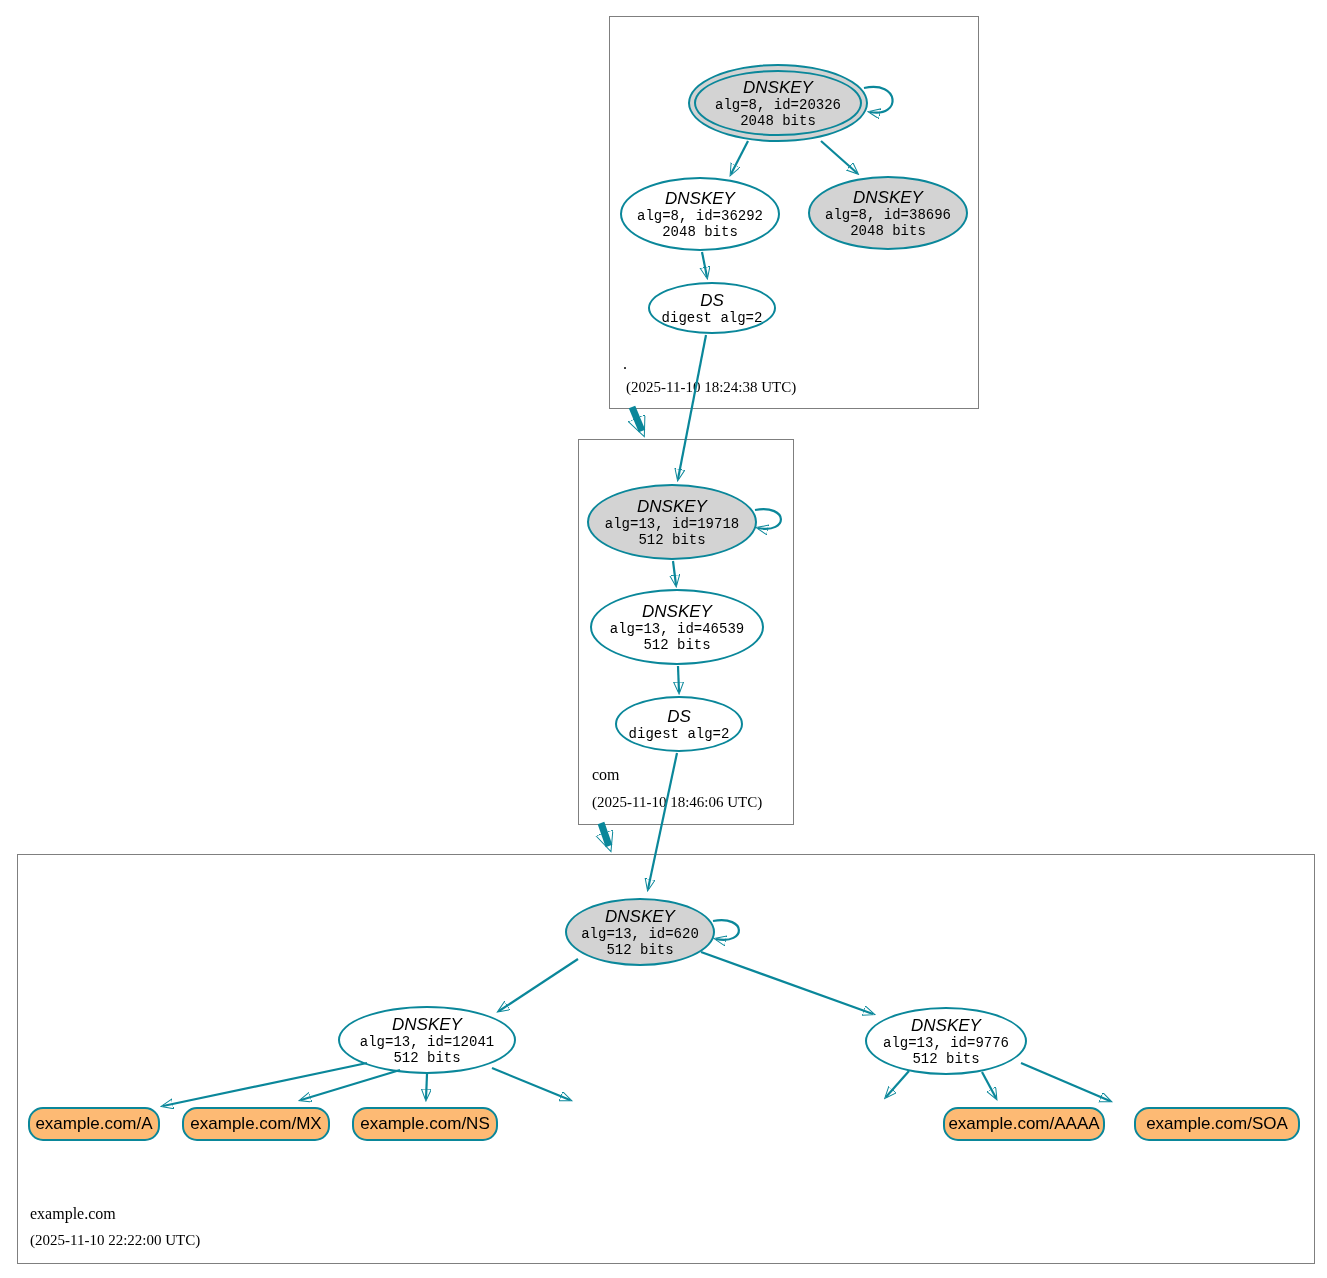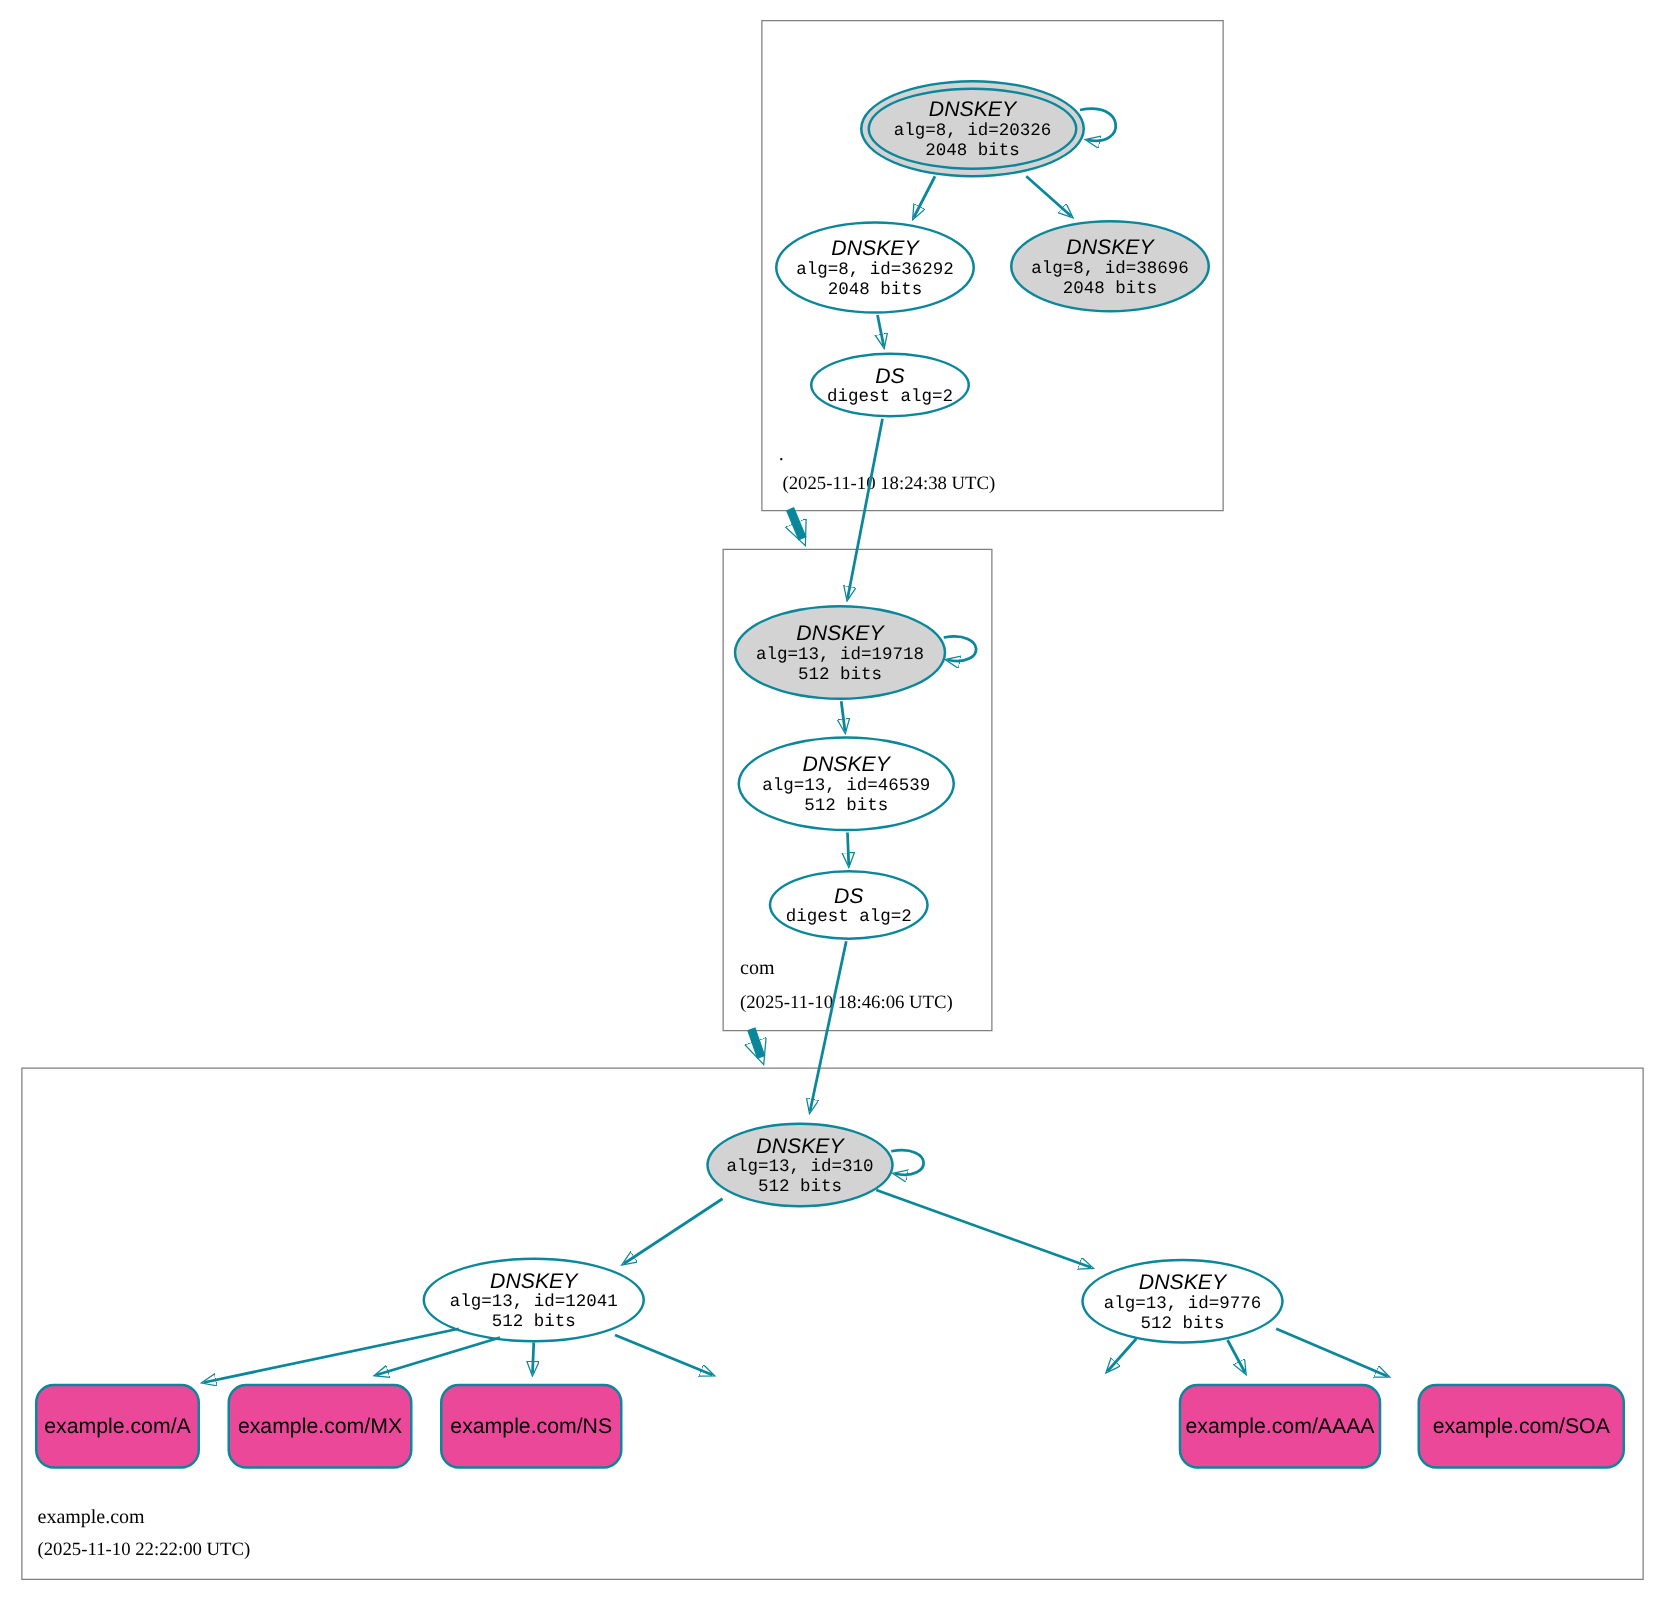--- a/index.html
+++ b/index.html
@@ -7,22 +7,22 @@
           font-family:"Liberation Sans",sans-serif;overflow:hidden;}
   .zone-box{position:absolute;border:1px solid #7f7f7f;background:#fff;}
   .node{position:absolute;border:2.4px solid #0a879a;border-radius:50%;background:#fff;
         display:flex;flex-direction:column;align-items:center;justify-content:center;
         text-align:center;box-sizing:border-box;}
   .node.gray{background:#d3d3d3;}
   .inner-ring{position:absolute;inset:4px;border:2.2px solid #0a879a;border-radius:50%;
         pointer-events:none;}
   .node .title{font-size:17px;line-height:19px;color:#000;font-style:italic;}
   .node .detail{font-family:Liberation Mono, monospace;font-size:14px;line-height:16px;color:#000;}
-  .rrset{position:absolute;top:1107px;height:68px;border:2.6px solid #0a879a;border-radius:15px;
-        background:#ec4899;display:flex;align-items:center;justify-content:center;
+  .rrset{position:absolute;top:1107px;height:34px;border:2.6px solid #0a879a;border-radius:15px;
+        background:#fdba74;display:flex;align-items:center;justify-content:center;
         font-size:17px;color:#000;box-sizing:border-box;}
   .zone-name{position:absolute;font-family:"Liberation Serif",serif;font-size:16px;color:#000;}
   .zone-ts{position:absolute;font-family:"Liberation Serif",serif;font-size:15px;color:#000;}
   svg.edges{position:absolute;left:0;top:0;pointer-events:none;}
   svg.edges path{fill:none;stroke:#0a879a;}
   svg.edges path.e{stroke-width:2.2px;}
   svg.edges path.thick{stroke-width:7px;}
 </style>
 </head>
 <body>
@@ -78,21 +78,21 @@
     <span class="detail">512 bits</span>
   </div>
 
   <div class="node" style="left:615px;top:696px;width:128px;height:56px">
     <span class="title">DS</span>
     <span class="detail">digest alg=2</span>
   </div>
 
   <div class="node gray" style="left:565px;top:898px;width:150px;height:68px">
     <span class="title">DNSKEY</span>
-    <span class="detail">alg=13, id=310</span>
+    <span class="detail">alg=13, id=620</span>
     <span class="detail">512 bits</span>
   </div>
 
   <div class="node" style="left:338px;top:1006px;width:178px;height:68px">
     <span class="title">DNSKEY</span>
     <span class="detail">alg=13, id=12041</span>
     <span class="detail">512 bits</span>
   </div>
 
   <div class="node" style="left:865px;top:1007px;width:162px;height:68px">

